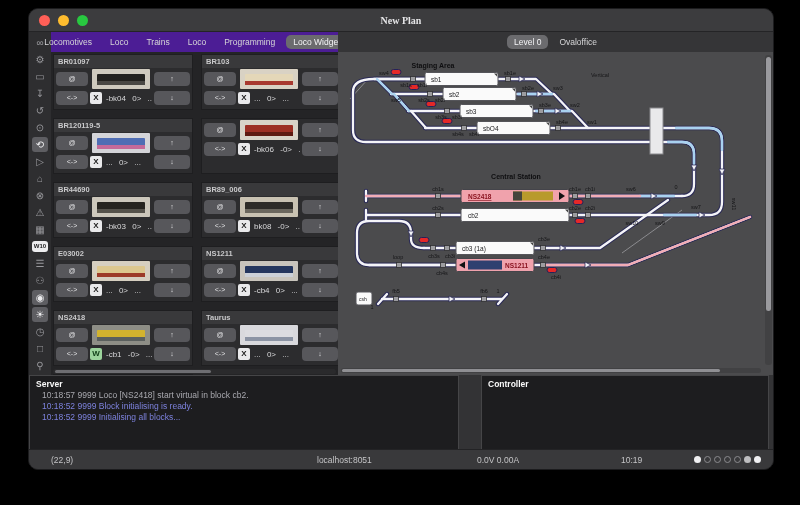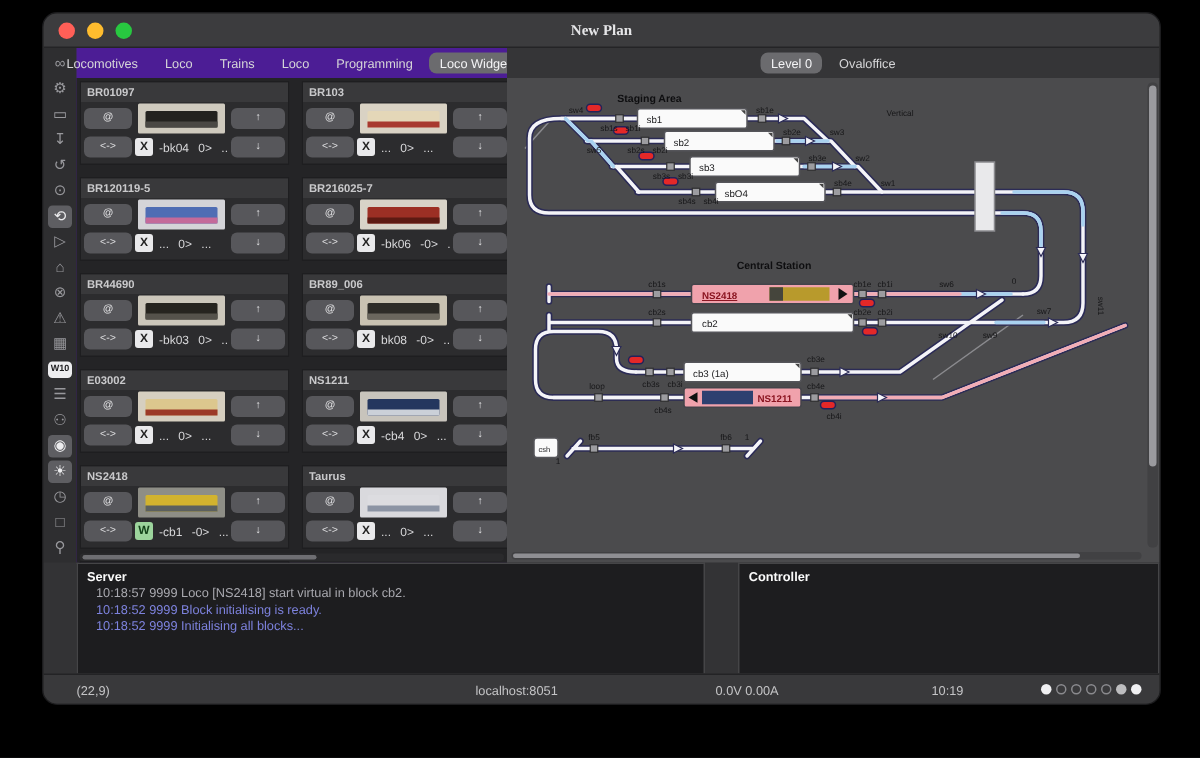--- a/index.html
+++ b/index.html
@@ -37,21 +37,21 @@
   .hscroll{position:absolute;left:2px;right:2px;bottom:1px;height:5px;background:#2a2a2c;border-radius:3px;}
   .hscroll .thumb{position:absolute;top:1px;left:2px;height:3px;width:55%;background:#6e6e72;border-radius:2px;}
   
   .rightpanel{width:435px;display:flex;flex-direction:column;background:#353537;}
   .planwrap{flex:1;position:relative;background:#4b4b4d;overflow:hidden;}
   .planscroll{position:absolute;right:1px;top:3px;bottom:10px;width:7px;background:#414143;border-radius:3px;}
   .planscroll .thumb{position:absolute;top:2px;left:1px;width:5px;height:82%;background:#9a9a9e;border-radius:3px;}
   .planhscroll{position:absolute;left:3px;right:12px;bottom:2px;height:5px;background:#414143;border-radius:3px;}
   .planhscroll .thumb{position:absolute;top:1px;left:1px;height:3px;width:90%;background:#8f8f93;border-radius:2px;}
   
-  .bottomrow{display:flex;height:74px;background:#333335;padding-left:22px;}
+  .bottomrow{display:flex;height:74px;background:#333335;}
   .logpanel{background:#1d1d1f;border:1px solid #454547;border-bottom:none;overflow:hidden;}
   .server{width:428px;}
   .controller{width:286px;margin-left:22px;}
   .loghead{font-size:8.5px;font-weight:bold;color:#fafafa;padding:3px 6px 1px 6px;}
   .logline{font-size:8.5px;padding:0 6px 0 12px;line-height:11px;white-space:nowrap;}
   
   .statusbar{height:20px;background:#39393b;border-top:1px solid #232325;position:relative;font-size:8.5px;color:#c4c4c6;}
   .statusbar span{position:absolute;top:5px;}
   .dots{position:absolute;right:12px;top:6px;display:flex;gap:3px;}
   .dot{width:7px;height:7px;border-radius:50%;box-sizing:border-box;}
@@ -167,21 +167,20 @@
       <button class="wbtn b-dir">&lt;-&gt;</button>
       <div class="wstat">
         <span class="wbadge">X</span>
         <span class="stxt">... 0&gt; ...</span>
       </div>
       <button class="wbtn b-dn">↓</button>
     </div>
   </div>
 
   <div class="wcard">
-    <div class="whead">BR216025-7</div>
     <div class="wbody">
       <button class="wbtn b-fn">@</button>
       <div class="wimg" style="background: rgb(216, 211, 200);">
         <div class="loco" style="background: rgb(156, 47, 36);"></div>
                   <div class="stripe" style="background: rgb(93, 26, 18);"></div>
       </div>
       <button class="wbtn b-up">↑</button>
       <button class="wbtn b-dir">&lt;-&gt;</button>
       <div class="wstat">
         <span class="wbadge">X</span>

